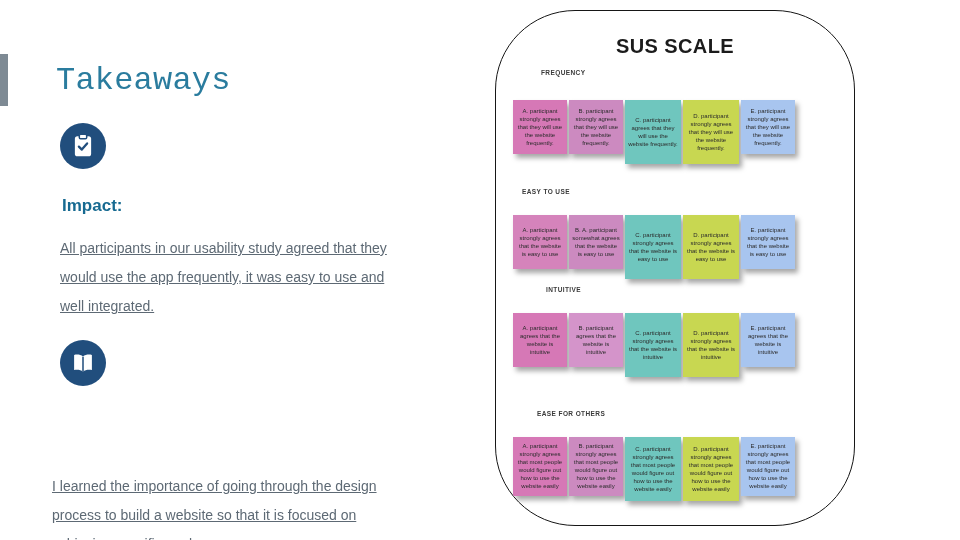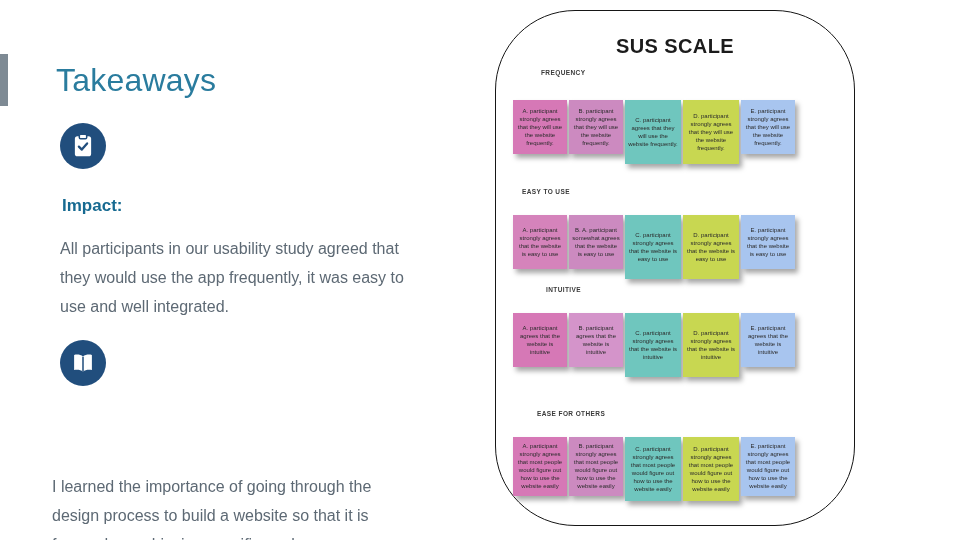--- a/index.html
+++ b/index.html
@@ -5,33 +5,33 @@
   * { margin:0; padding:0; box-sizing:border-box; }
   html,body { width:960px; height:540px; }
   body { font-family:"Liberation Sans", sans-serif; background:#ffffff; overflow:hidden; }
 
   .slide { position:relative; width:960px; height:540px; background:#ffffff; }
 
   .accent-bar { position:absolute; left:0; top:54px; width:8px; height:52px; background:#7e8a94; }
 
   
   .page-title { position:absolute; left:56px; top:62px; font-size:32px; font-weight:400;
-                color:#2a7c9e; letter-spacing:0.2px; }
+                color:#2a7c9e; letter-spacing:0.2px;font-family:Liberation Mono, monospace; }
 
   .icon-circle { position:absolute; width:46px; height:46px; border-radius:50%;
                  background:#214e7d; display:flex; align-items:center; justify-content:center; }
   .icon-circle svg { width:26px; height:26px; }
   .icon-1 { left:60px; top:123px; }
   .icon-2 { left:60px; top:340px; }
 
   .section-heading { position:absolute; font-size:17px; font-weight:700; color:#176a91; }
   .heading-1 { left:62px; top:196px;text-align:center; }
   .heading-2 { left:52px; top:421px; }
 
-  .section-body { position:absolute; font-size:16px; color:#5d6974; line-height:29px; }
+  .section-body { position:absolute; font-size:14px; color:#5d6974; line-height:29px;text-decoration:underline; }
   .body-1 { left:60px; top:234px; width:352px; }
   .body-2 { left:52px; top:472px; width:360px; }
 
   
   .board { position:absolute; left:487px; top:10px; width:360px; height:516px;
            background:#ffffff; border:1.6px solid #161616; border-radius:80px; overflow:hidden;margin-left:8px; }
   .board-title { position:absolute; left:0; right:0; top:24px; text-align:center;
                  font-size:20px; font-weight:600; color:#1b1b1b; letter-spacing:0.4px; }
 
   .board-rows { position:absolute; left:17px; top:0; width:300px; }

